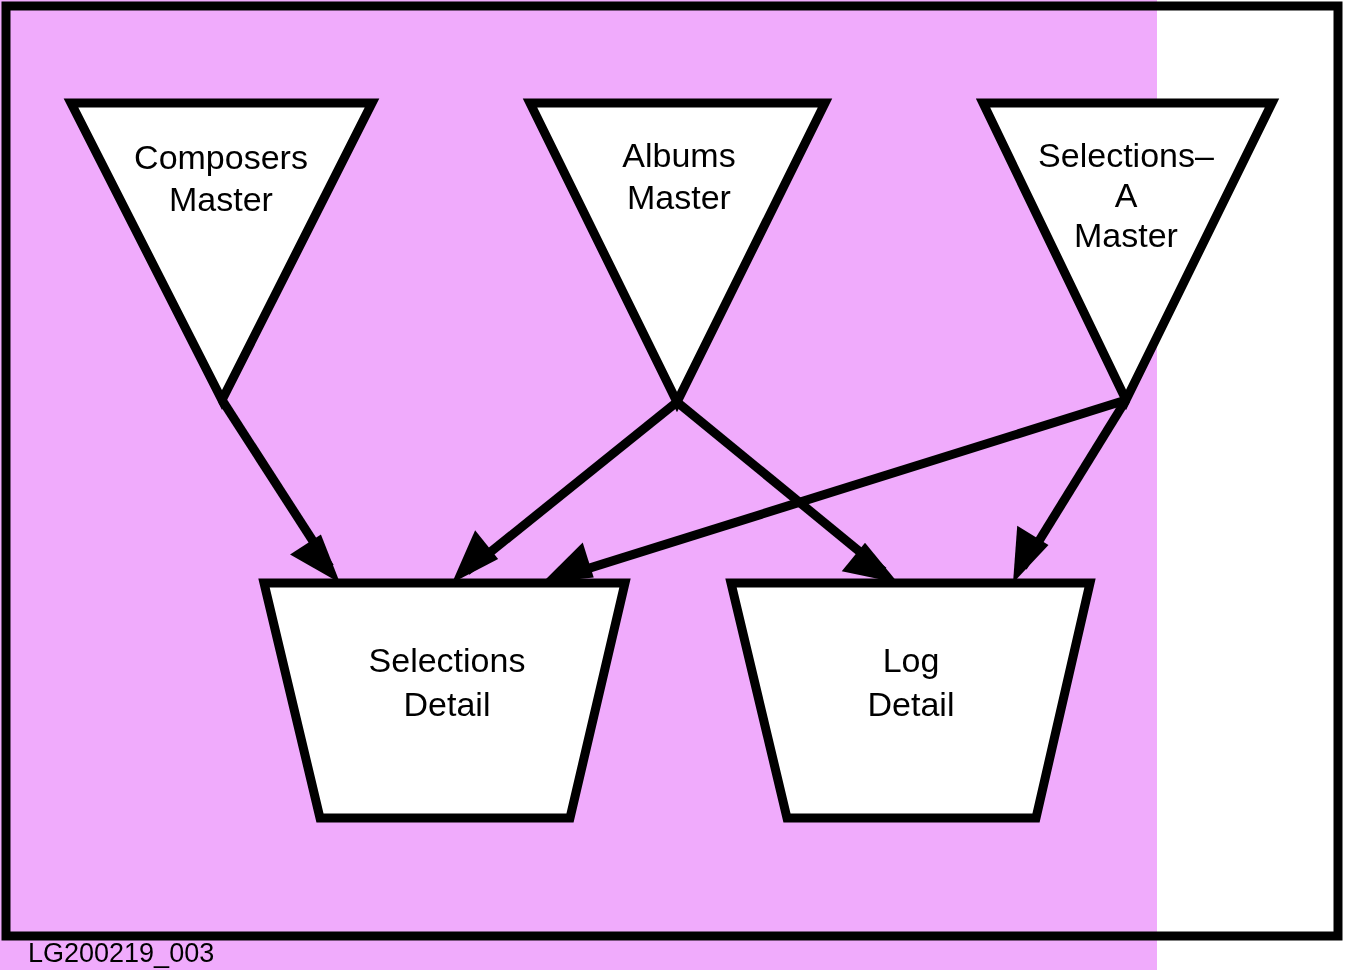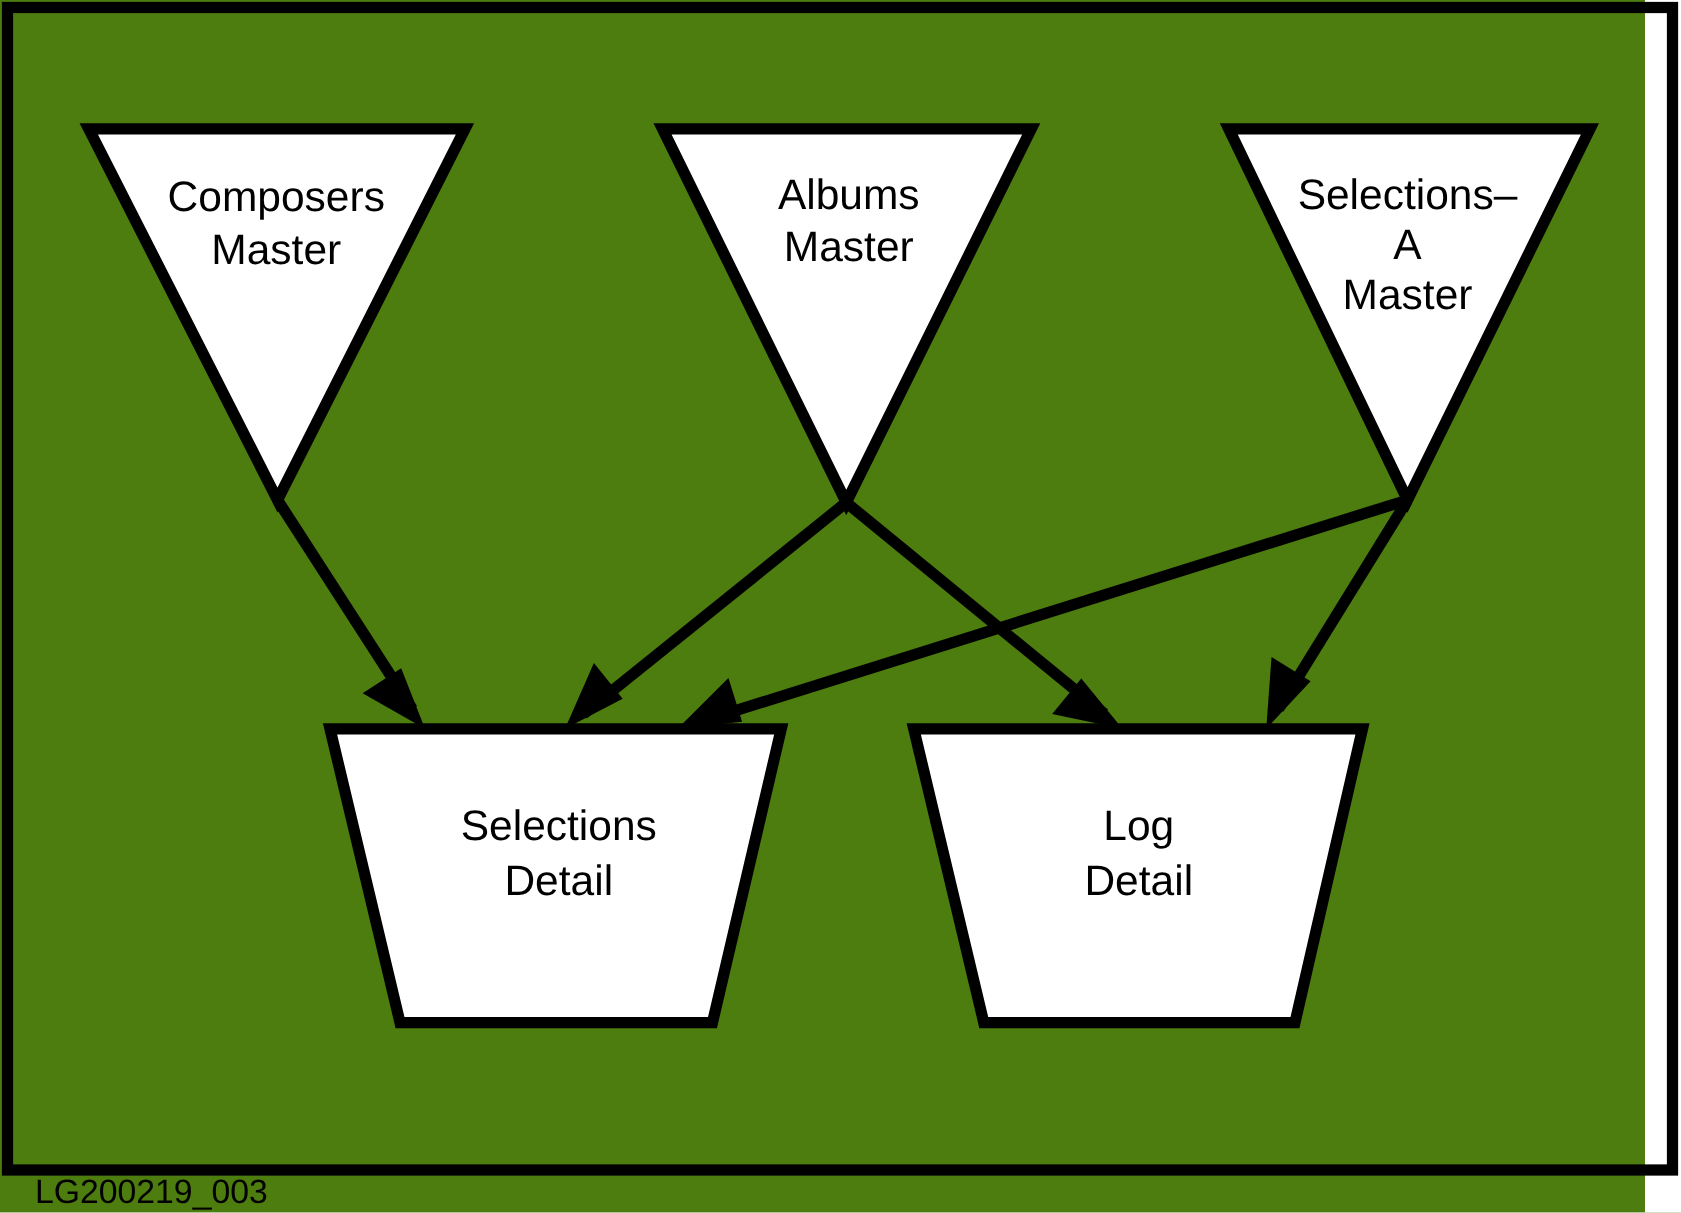--- a/index.html
+++ b/index.html
@@ -8,23 +8,23 @@
     background: #ffffff;
   }
   body {
     width: 1345px;
     height: 970px;
     font-family: "Liberation Sans", sans-serif;
     overflow: hidden;
   }
   #diagram-root {
     position: relative;
-    width: 1316px;
+    width: 1157px;
     height: 970px;
-    background: #4d7c0f;
+    background: #f0abfc;
     text-decoration: underline;
   }
   svg#diagram-canvas {
     position: absolute;
     top: 0;
     left: 0;
     width: 1345px;
     height: 970px;
     display: block;
   }

